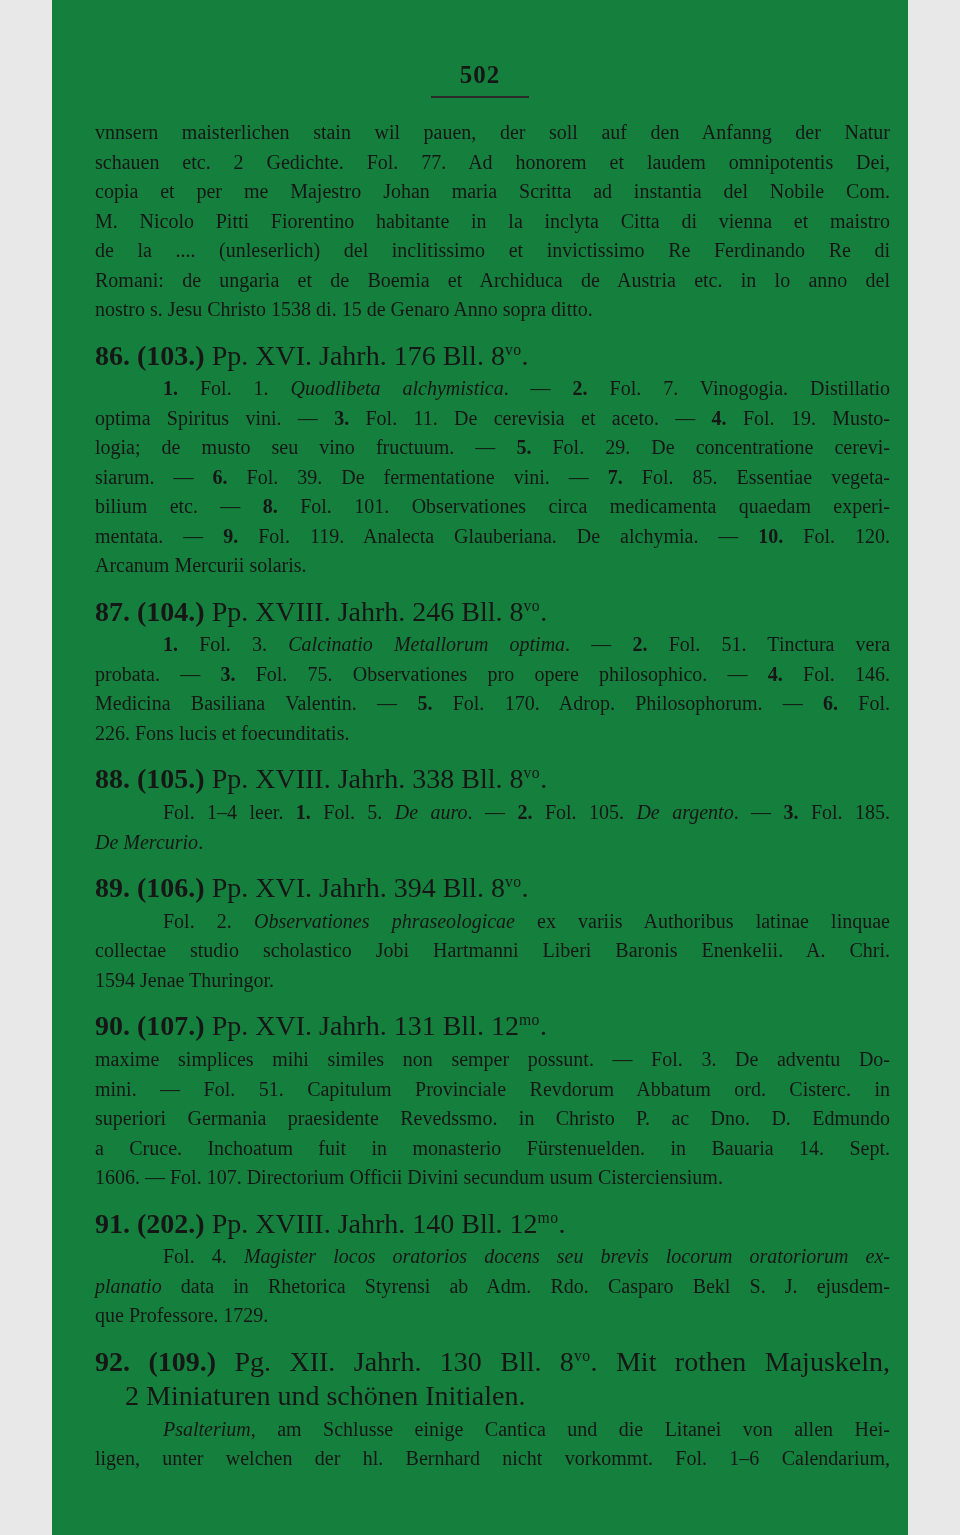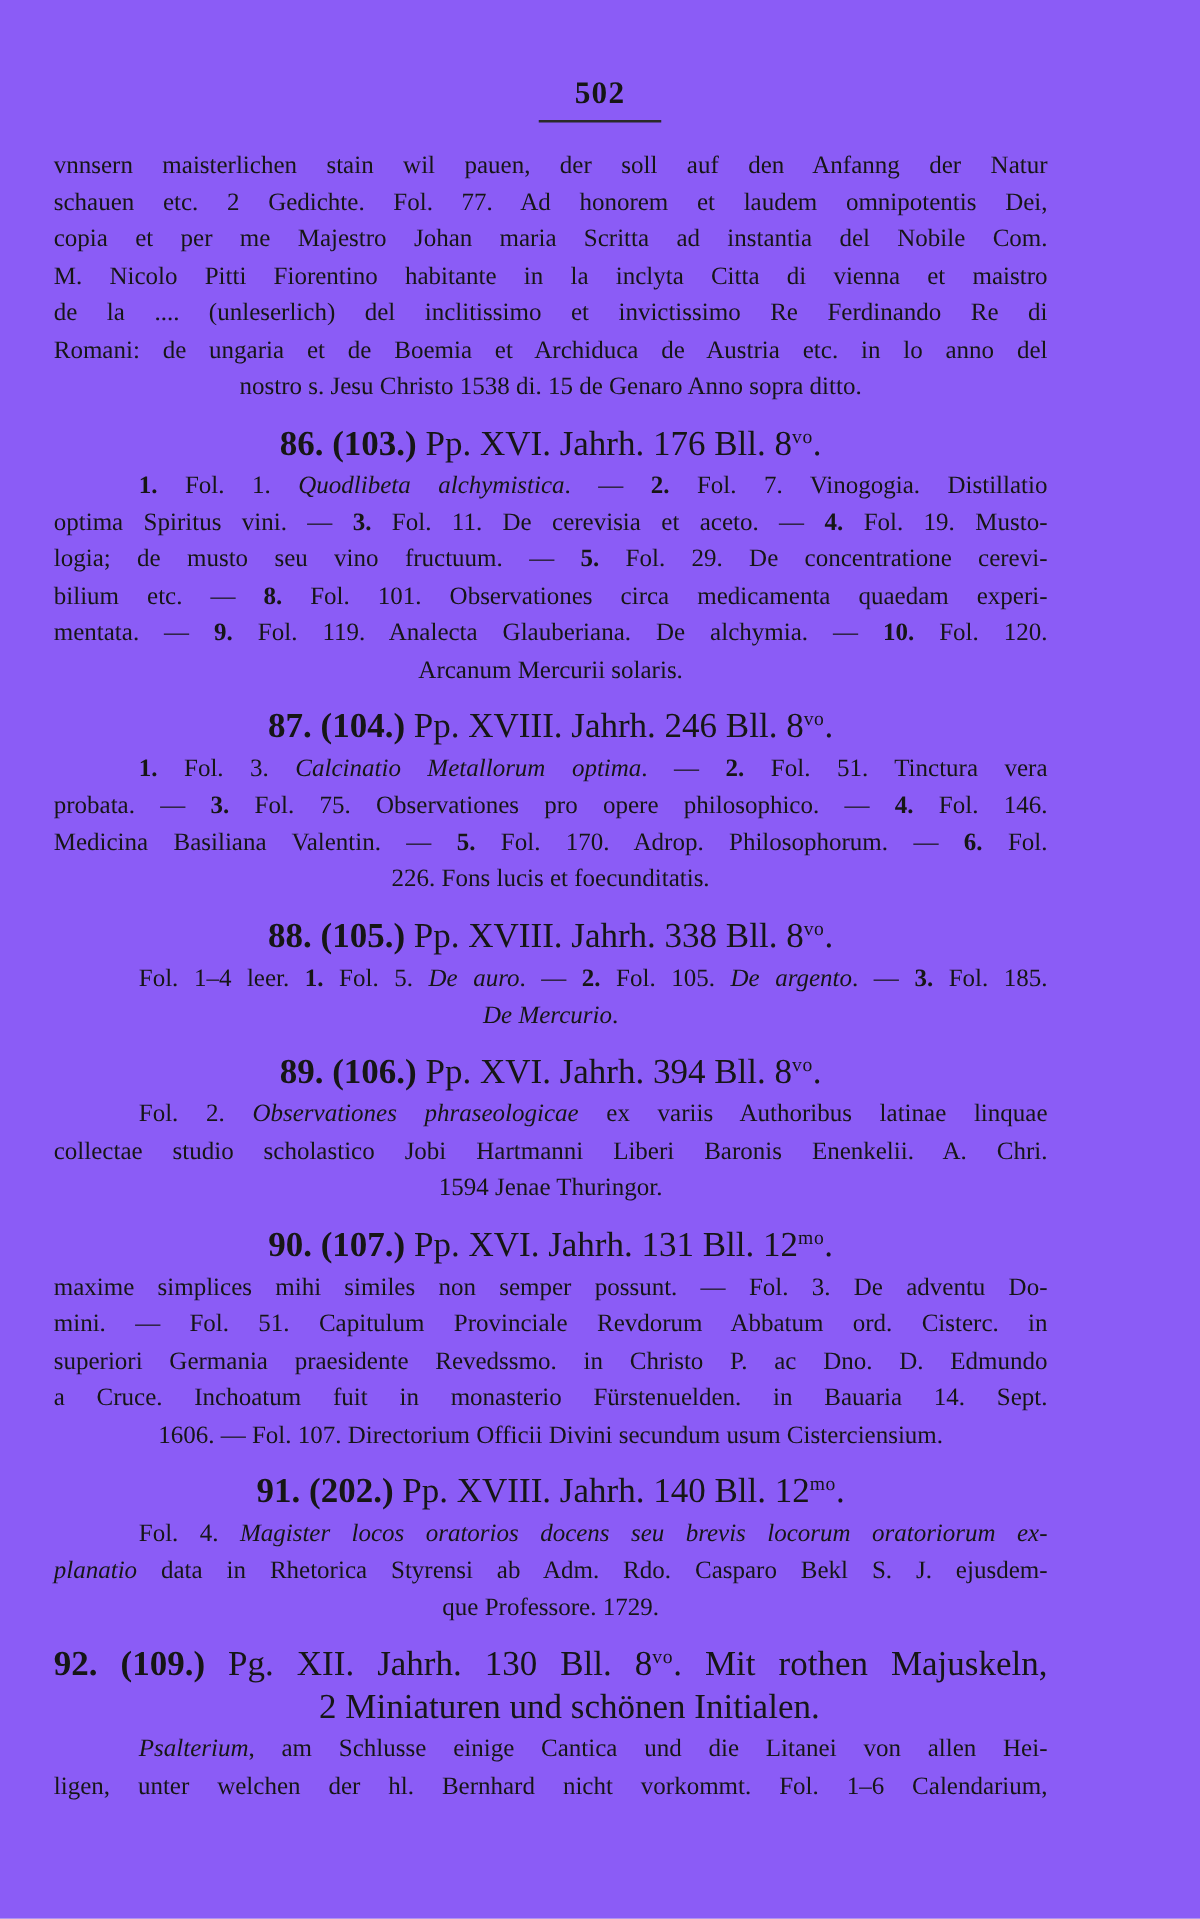--- a/index.html
+++ b/index.html
@@ -2,24 +2,24 @@
 <html><head>
 <meta charset="utf-8">
 <style>
   html, body {
     margin: 0;
     padding: 0;
     background: #e8e8e8;
   }
   .page {
     position: relative;
-    width: 960px;
+    width: 856px;
     height: 1535px;
     margin: 0 auto;
-    background: #8b5cf6;
+    background: #15803d;
     color: #161616;
     font-family: "Liberation Serif", "DejaVu Serif", serif;
     overflow: hidden;
   }
   .page-header {
     padding-top: 62px;
     text-align: center;
   }
   .page-number {
     font-size: 25px;
@@ -42,21 +42,20 @@
     line-height: 29.5px;
   }
   .heading {
     font-size: 28px;
     line-height: 34px;
     margin-top: 8px;
     margin-bottom: 2px;
   }
   .line {
     white-space: nowrap;
-    text-align: center;
   }
   .line.j {
     white-space: normal;
     text-align: justify;
     text-align-last: justify;
   }
   .s-b { font-weight: 700; }
   .s-i { font-style: italic; }
   .s-s {
     font-size: 0.56em;
@@ -82,20 +81,21 @@
         <div class="line j"><span class="s-n">Romani: de ungaria et de Boemia et Archiduca de Austria etc. in lo anno del</span></div>
         <div class="line"><span class="s-n">nostro s. Jesu Christo 1538 di. 15 de Genaro Anno sopra ditto.</span></div>
       </div>
       <div class="heading">
         <div class="line"><span class="s-b">86. (103.)</span><span class="s-n"> Pp. XVI. Jahrh. 176 Bll. 8</span><span class="s-s">vo</span><span class="s-n">.</span></div>
       </div>
       <div class="paragraph">
         <div class="line j" style="padding-left: 68px;"><span class="s-b">1.</span><span class="s-n"> Fol. 1. </span><span class="s-i">Quodlibeta alchymistica</span><span class="s-n">. — </span><span class="s-b">2.</span><span class="s-n"> Fol. 7. Vinogogia. Distillatio</span></div>
         <div class="line j"><span class="s-n">optima Spiritus vini. — </span><span class="s-b">3.</span><span class="s-n"> Fol. 11. De cerevisia et aceto. — </span><span class="s-b">4.</span><span class="s-n"> Fol. 19. Musto-</span></div>
         <div class="line j"><span class="s-n">logia; de musto seu vino fructuum. — </span><span class="s-b">5.</span><span class="s-n"> Fol. 29. De concentratione cerevi-</span></div>
+        <div class="line j"><span class="s-n">siarum. — </span><span class="s-b">6.</span><span class="s-n"> Fol. 39. De fermentatione vini. — </span><span class="s-b">7.</span><span class="s-n"> Fol. 85. Essentiae vegeta-</span></div>
         <div class="line j"><span class="s-n">bilium etc. — </span><span class="s-b">8.</span><span class="s-n"> Fol. 101. Observationes circa medicamenta quaedam experi-</span></div>
         <div class="line j"><span class="s-n">mentata. — </span><span class="s-b">9.</span><span class="s-n"> Fol. 119. Analecta Glauberiana. De alchymia. — </span><span class="s-b">10.</span><span class="s-n"> Fol. 120.</span></div>
         <div class="line"><span class="s-n">Arcanum Mercurii solaris.</span></div>
       </div>
       <div class="heading">
         <div class="line"><span class="s-b">87. (104.)</span><span class="s-n"> Pp. XVIII. Jahrh. 246 Bll. 8</span><span class="s-s">vo</span><span class="s-n">.</span></div>
       </div>
       <div class="paragraph">
         <div class="line j" style="padding-left: 68px;"><span class="s-b">1.</span><span class="s-n"> Fol. 3. </span><span class="s-i">Calcinatio Metallorum optima</span><span class="s-n">. — </span><span class="s-b">2.</span><span class="s-n"> Fol. 51. Tinctura vera</span></div>
         <div class="line j"><span class="s-n">probata. — </span><span class="s-b">3.</span><span class="s-n"> Fol. 75. Observationes pro opere philosophico. — </span><span class="s-b">4.</span><span class="s-n"> Fol. 146.</span></div>

